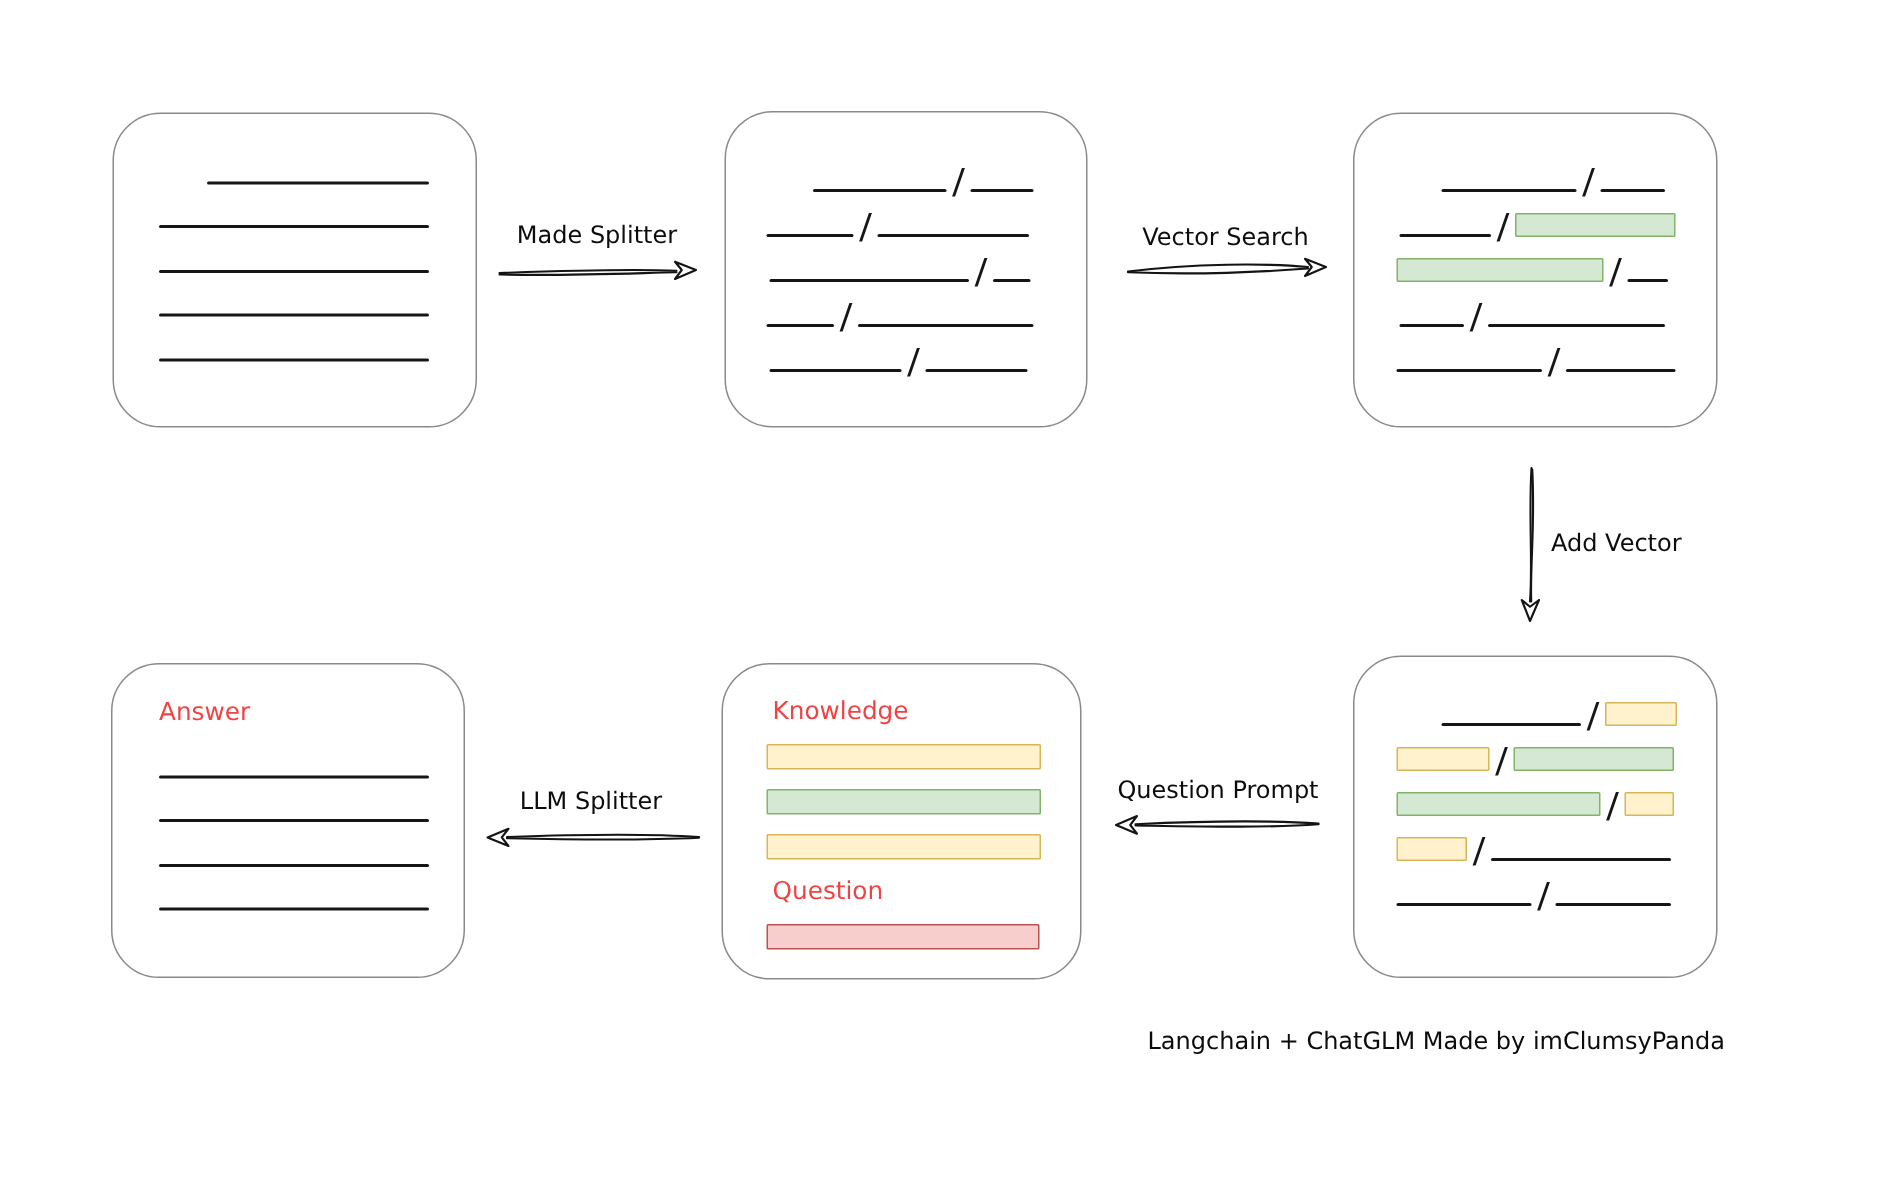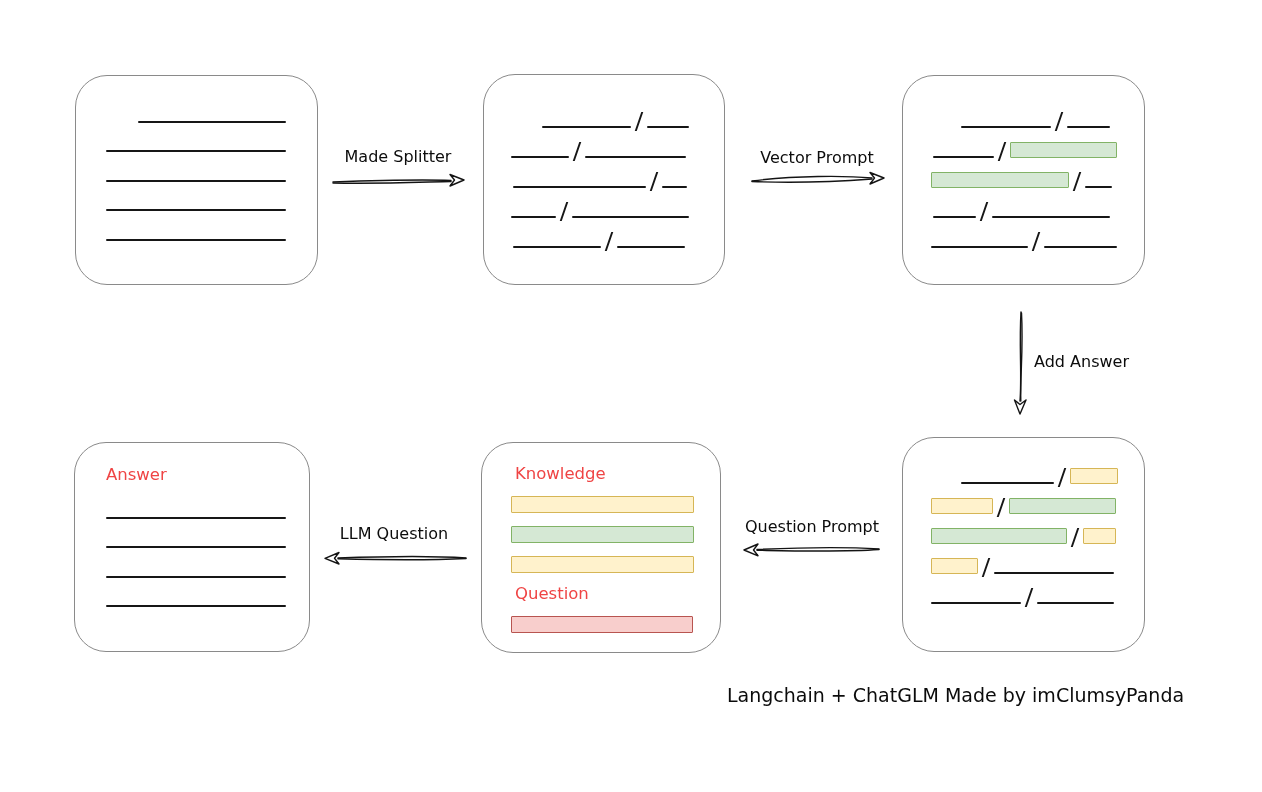--- a/index.html
+++ b/index.html
@@ -12,21 +12,21 @@
   }
   .rows{position:absolute;}
   .lrow{display:flex;align-items:flex-end;height:30px;}
   .lrow.h29{height:29.5px;}
   .seg-line{height:2px;background:#161616;border-radius:1px;flex:none;}
   .seg-bar{height:16px;border:1px solid;border-radius:1px;flex:none;box-sizing:border-box;}
   .slash{width:2px;height:19px;background:#161616;transform:skewX(-19deg);margin:0 7px -3px 7px;flex:none;}
   .box-label{position:absolute;font-size:16.5px;line-height:20px;color:#ef4444;white-space:nowrap;}
   .arrow-label{position:absolute;font-size:16px;line-height:20px;text-align:center;color:#0c0c0c;white-space:nowrap;}
   .prompt-bar{border:1px solid;border-radius:1px;box-sizing:border-box;height:17px;margin-bottom:13px;}
-  #caption{position:absolute;left:727px;top:684px;width:425px;text-align:left;font-size:19px;color:#0b0b0b;white-space:nowrap;}
+  #caption{position:absolute;left:765px;top:684px;width:425px;text-align:left;font-size:16px;color:#0b0b0b;white-space:nowrap;}
   #arrow-layer{position:absolute;left:0;top:0;width:1262px;height:792px;pointer-events:none;}
   #arrow-layer path{fill:none;stroke:#141414;stroke-width:1.4;stroke-linecap:round;}
   #arrow-layer path.head{fill:#ffffff;stroke:#141414;stroke-width:1.4;stroke-linejoin:round;}
 </style>
 </head>
 <body>
 
 <div id="canvas">
 
   <div class="panel" style="left:75px;top:75px;width:241px;height:208px;">
@@ -192,19 +192,19 @@
       <path class="head" d="M758,544 L744,550 L758,555.8 L753.5,550 Z"></path>
     </g>
     <g>
       <path d="M466,558 C430,555.5 380,556.5 338,558"></path>
       <path d="M466,558.5 C425,560.5 380,559.8 338,558.8"></path>
       <path class="head" d="M339,552.5 L325,558.3 L339,564 L334.5,558.3 Z"></path>
     </g>
   </svg>
 
   <div class="arrow-label" style="left:333px;width:130px;top:147px;">Made Splitter</div>
-  <div class="arrow-label" style="left:748px;width:138px;top:148px;">Vector Prompt</div>
-  <div class="arrow-label" style="left:1034px;width:130px;top:352px;text-align:left;">Add Answer</div>
+  <div class="arrow-label" style="left:748px;width:138px;top:148px;">Vector Search</div>
+  <div class="arrow-label" style="left:1034px;width:130px;top:352px;text-align:left;">Add Vector</div>
   <div class="arrow-label" style="left:734px;width:156px;top:517px;">Question Prompt</div>
-  <div class="arrow-label" style="left:324px;width:140px;top:524px;">LLM Question</div>
+  <div class="arrow-label" style="left:324px;width:140px;top:524px;">LLM Splitter</div>
 
   <div id="caption">Langchain + ChatGLM Made by imClumsyPanda</div>
 </div>
 
 </body></html>

